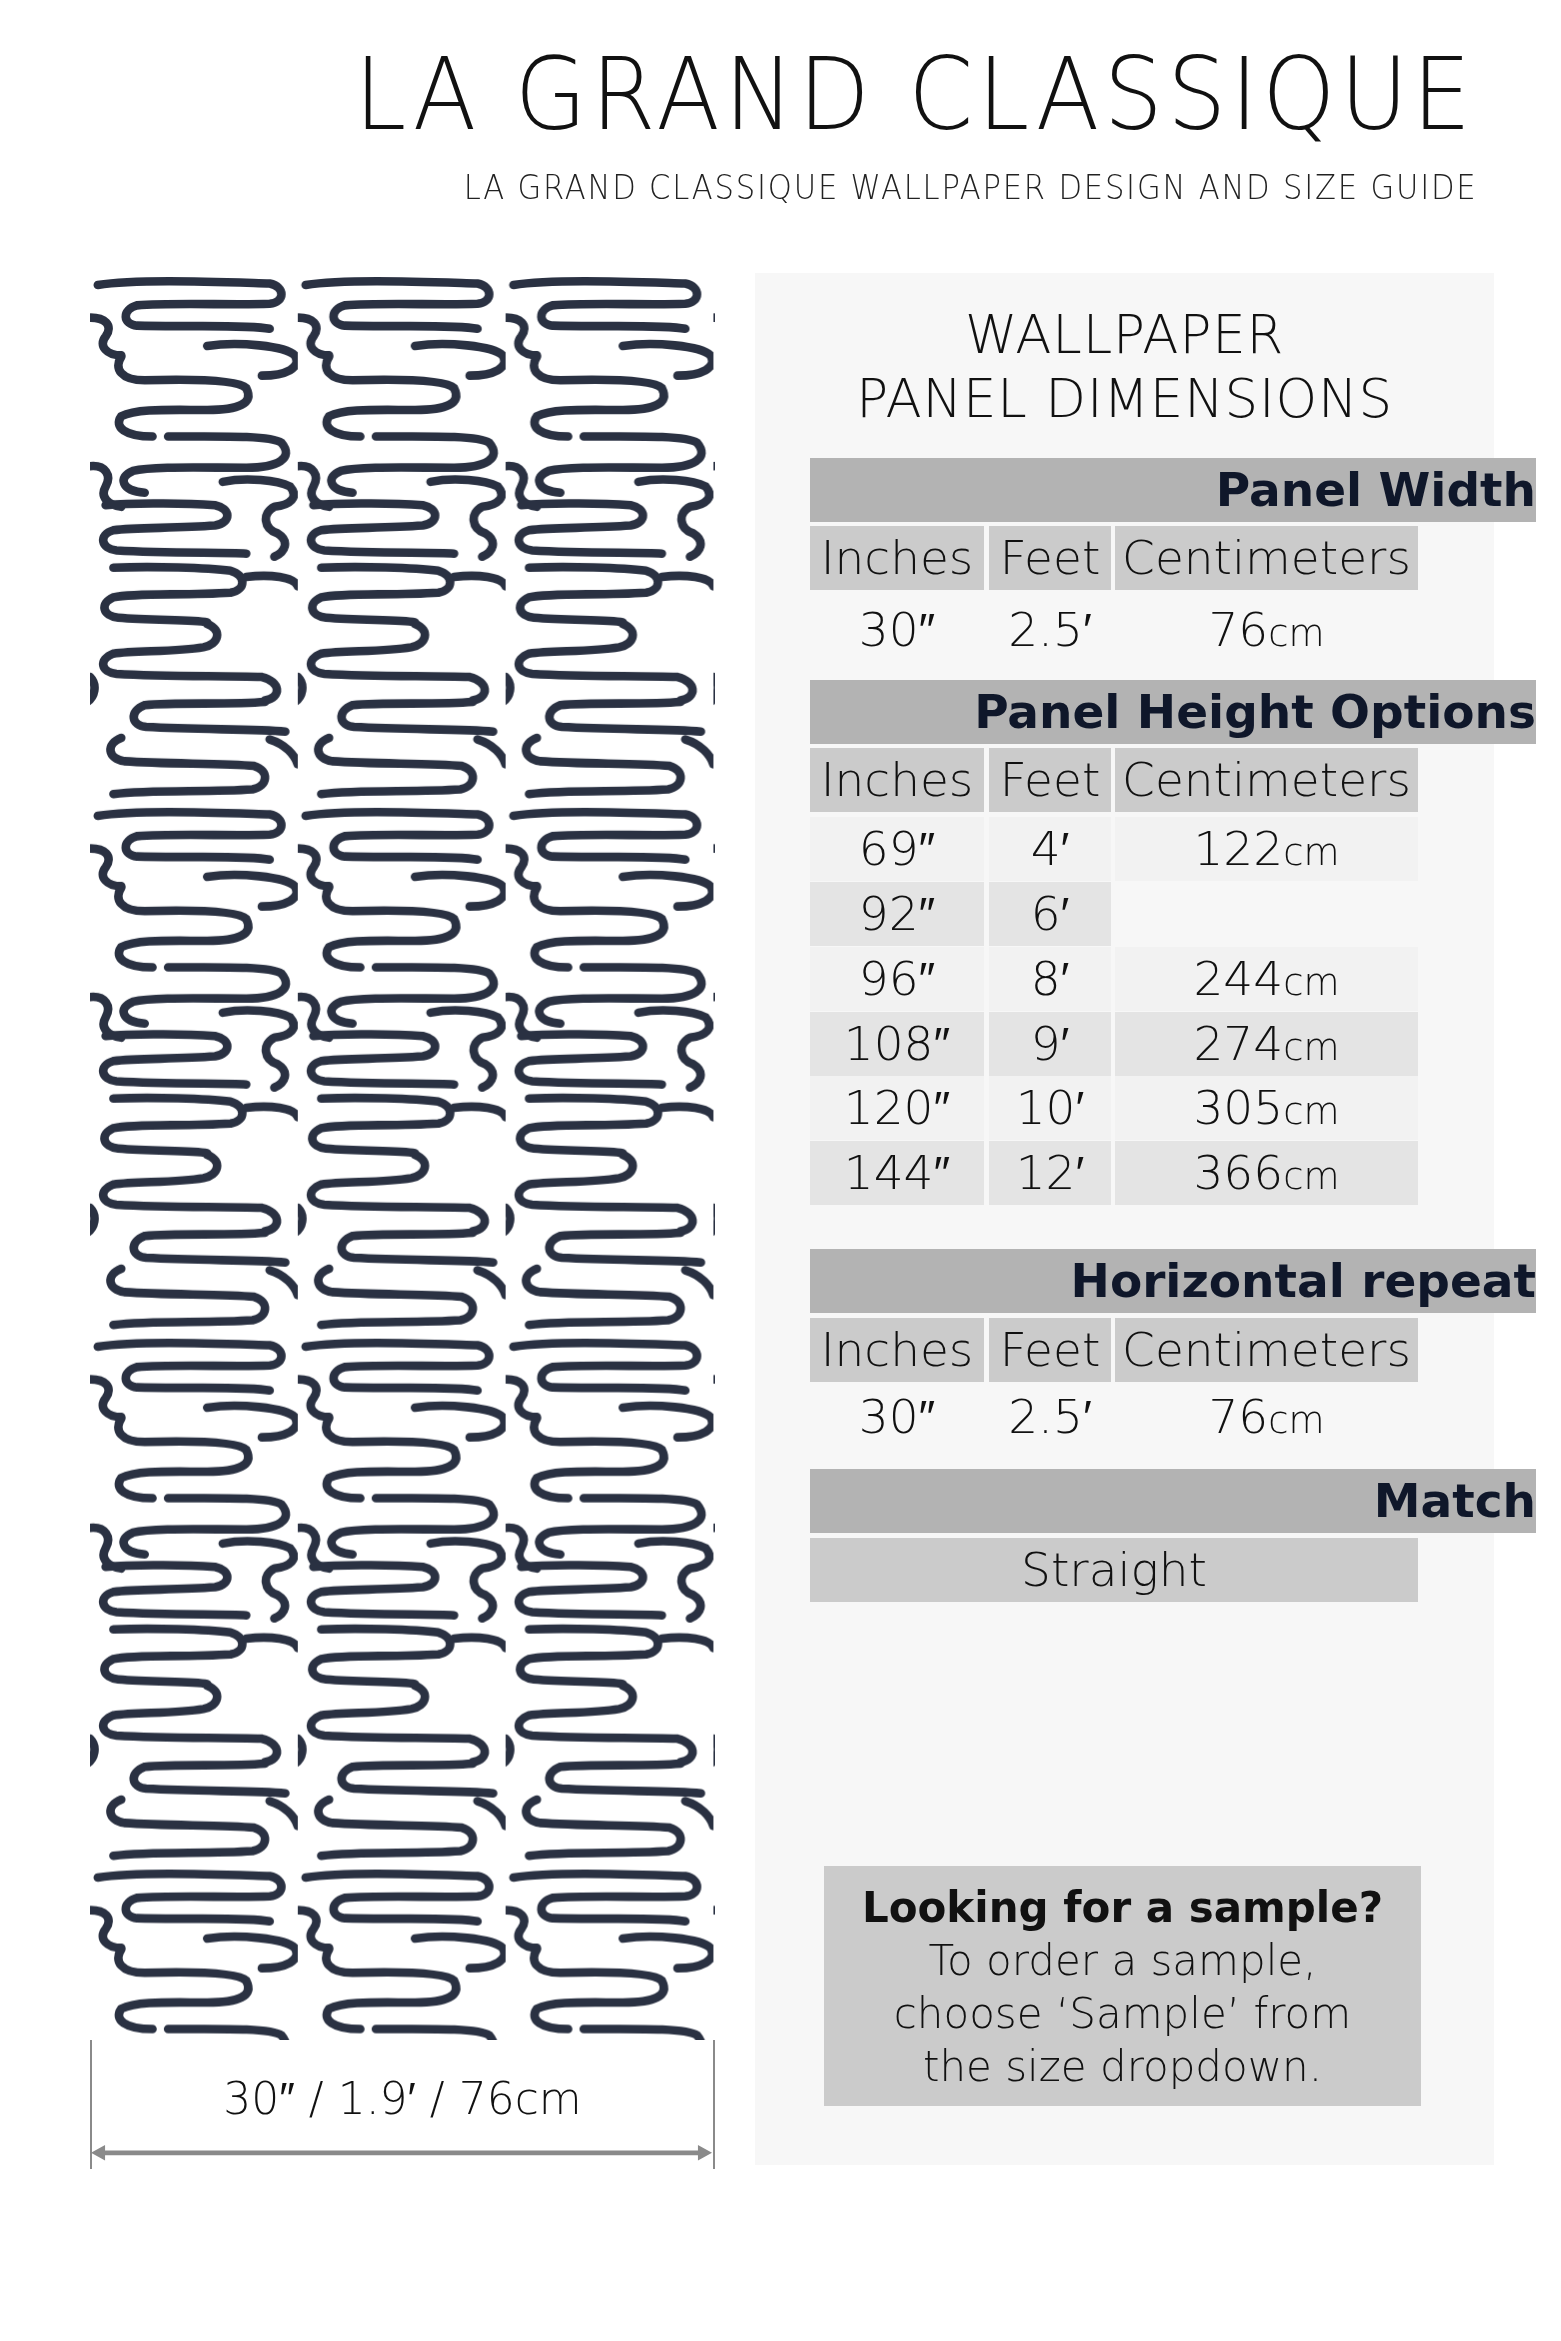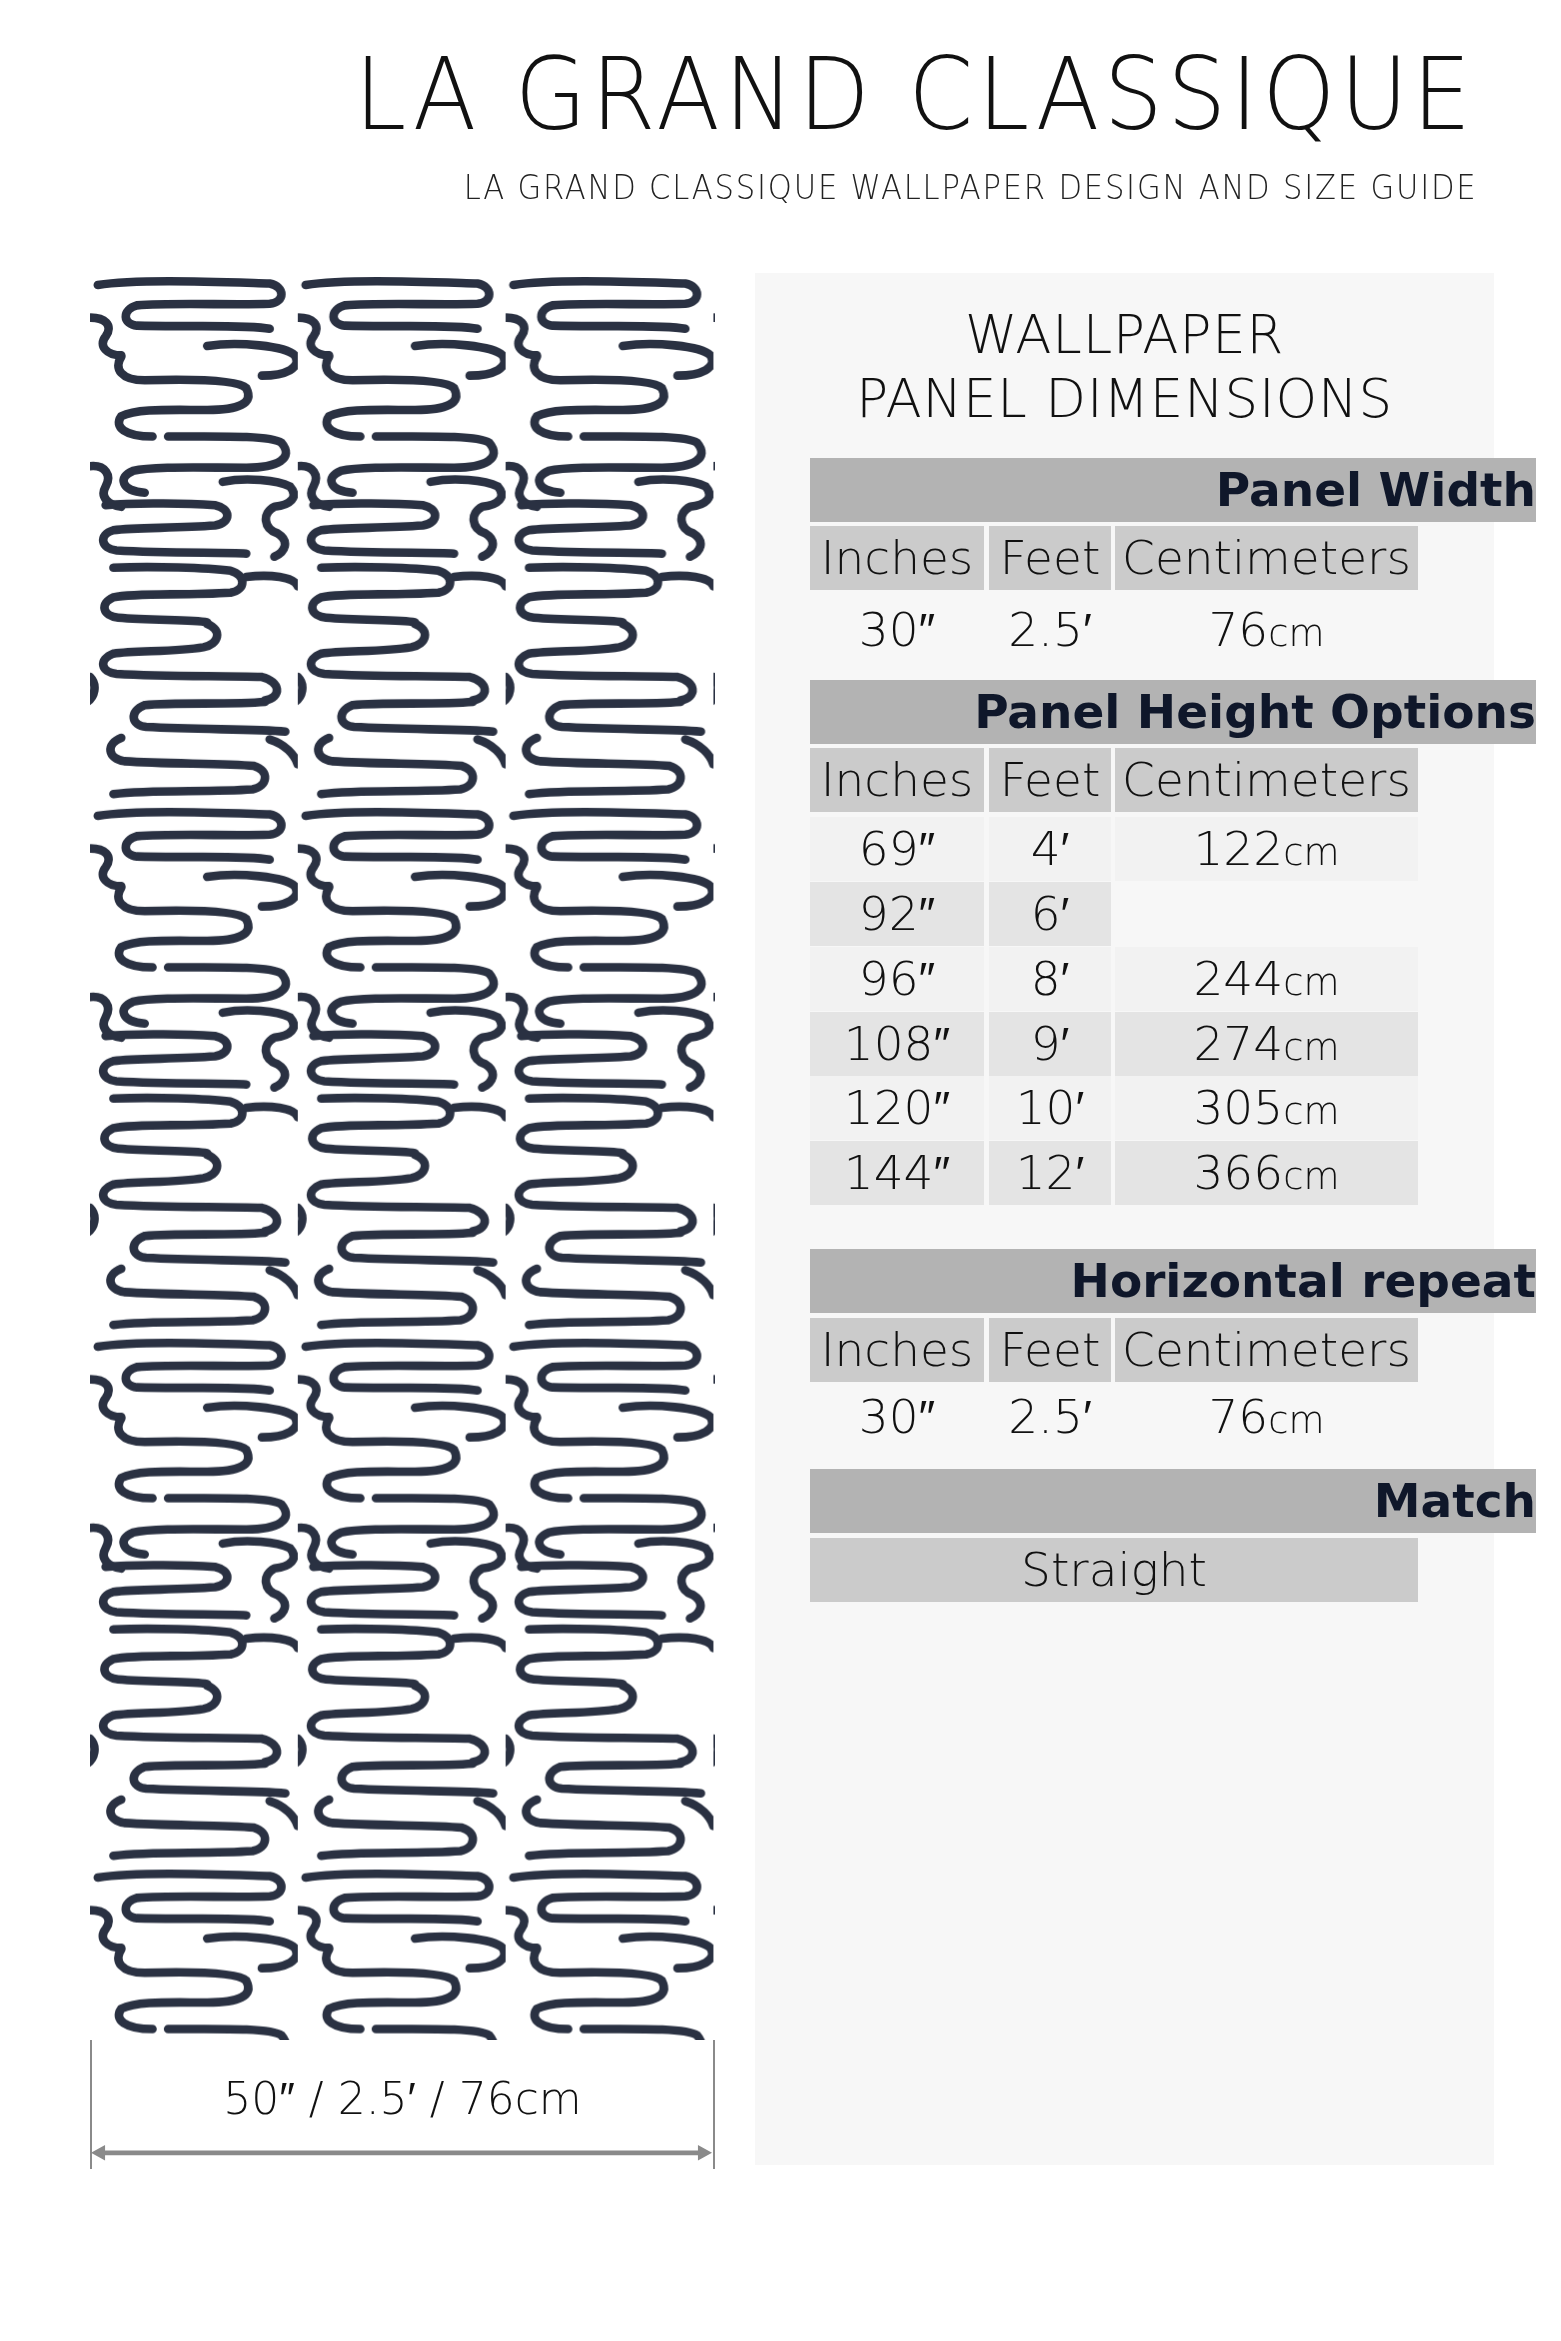--- a/index.html
+++ b/index.html
@@ -106,21 +106,21 @@
           <path d="M230 600 C250 606, 262 620, 266 632"></path>
         </g>
       </pattern>
     </defs>
     <rect x="0" y="0" width="800" height="2266" fill="url(#wv)"></rect>
   </svg>
 </div>
 
 <div class="dim-line" style="left:90px;"></div>
 <div class="dim-line" style="left:713px;"></div>
-<div class="dim-label">50″ / 2.5′ / 76cm</div>
+<div class="dim-label">30″ / 1.9′ / 76cm</div>
 <svg class="dim-arrow" viewBox="0 0 796 20" preserveAspectRatio="none">
   <line x1="14" y1="10" x2="782" y2="10" stroke="#8a8a8a" stroke-width="6"></line>
   <polygon points="0,10 18,0 18,20" fill="#8a8a8a"></polygon>
   <polygon points="796,10 778,0 778,20" fill="#8a8a8a"></polygon>
 </svg>
 
 <div class="info-panel">
   <div class="panel-heading" style="top:30px;">WALLPAPER</div>
   <div class="panel-heading" style="top:94px;">PANEL DIMENSIONS</div>
 
@@ -188,14 +188,20 @@
       <div class="cell c2">2.5′</div>
       <div class="cell c3"><span>76</span><span class="small-unit">cm</span></div>
     </div>
   </div>
 
   <div class="tbl" style="top:0;">
     <div class="hdr" style="top:1196px;">Match</div>
     <div class="full-cell" style="top:1265px;">Straight</div>
   </div>
 
+  <div class="sample-box">
+    <div class="sample-title">Looking for a sample?</div>
+    <div class="sample-line">To order a sample,</div>
+    <div class="sample-line">choose ‘Sample’ from</div>
+    <div class="sample-line">the size dropdown.</div>
+  </div>
 </div>
 
 
 </body></html>

